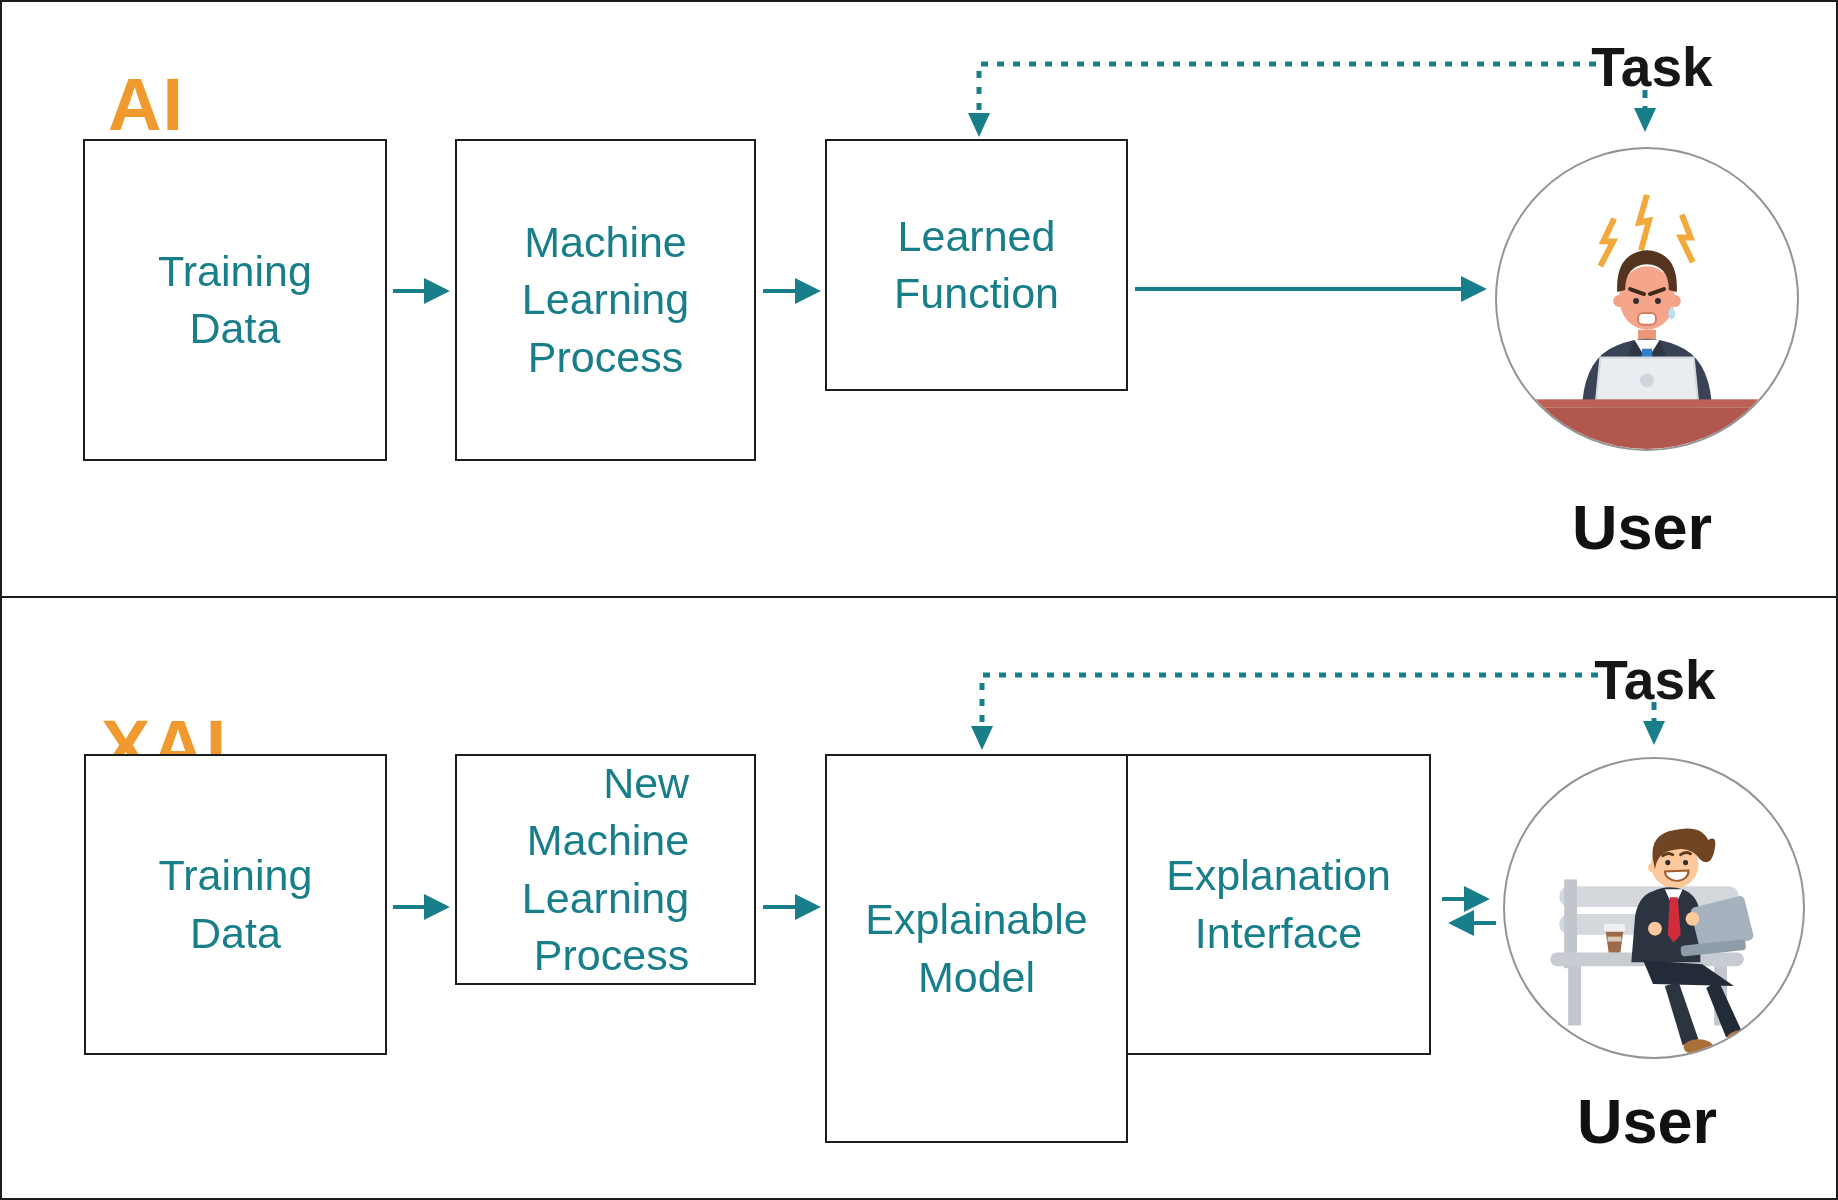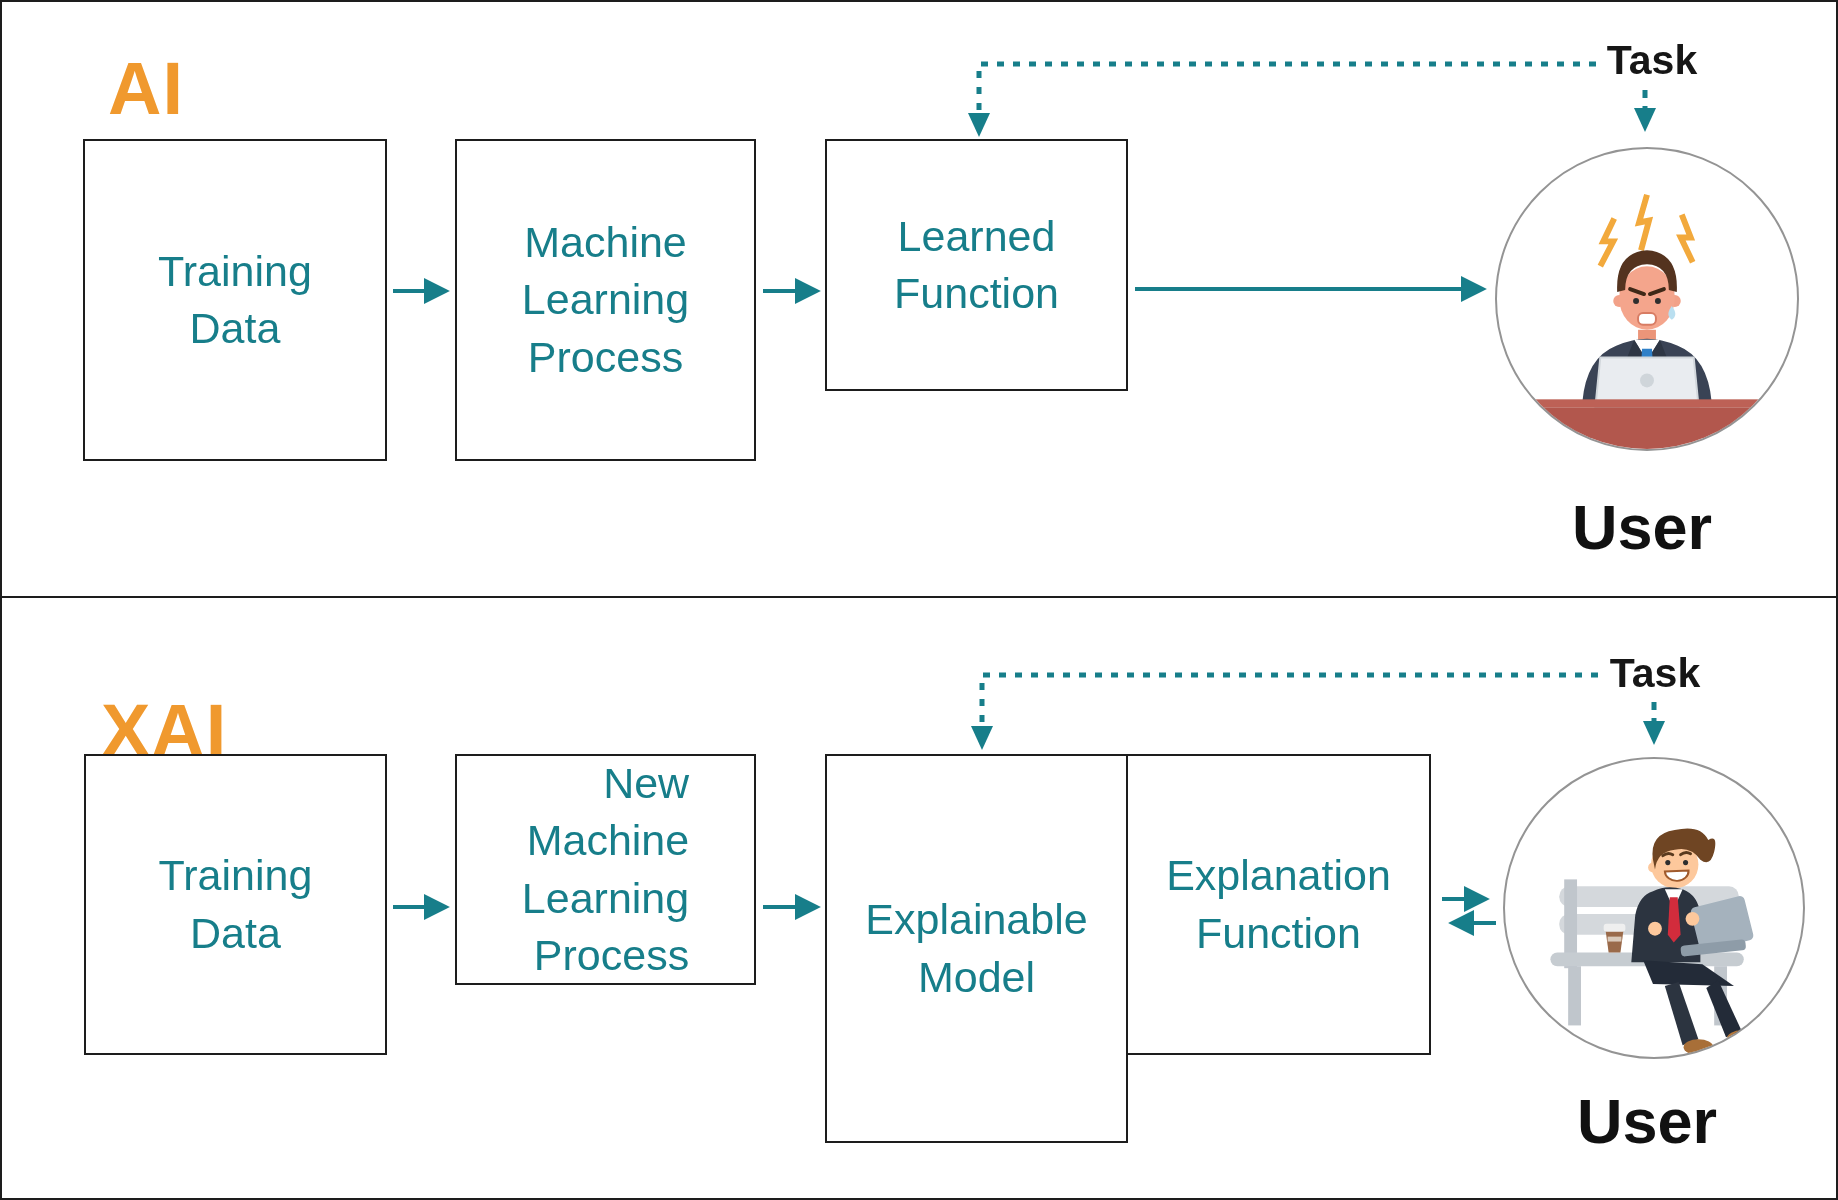--- a/index.html
+++ b/index.html
@@ -13,20 +13,21 @@
     overflow: hidden;
     font-family: "Liberation Sans", sans-serif;
   }
   .panel-title {
     position: absolute;
     font-size: 74px;
     font-weight: 700;
     color: #F0992E;
     letter-spacing: 1px;
     line-height: 1;
+    margin-top: 16px;
   }
   #ai-title  { left: 106px; top: 50px;  }
   #xai-title { left: 99px;  top: 692px; }
   .flow-box {
     position: absolute;
     background: #ffffff;
     border: 2px solid #1d1d1d;
     box-sizing: border-box;
     display: flex;
     align-items: center;
@@ -41,21 +42,21 @@
   #box-td1  { left: 81px;   top: 137px; width: 304px; height: 322px; }
   #box-mlp  { left: 453px;  top: 137px; width: 301px; height: 322px; }
   #box-lf   { left: 823px;  top: 137px; width: 303px; height: 252px; }
   #box-td2  { left: 82px;   top: 752px; width: 303px; height: 301px; }
   #box-nmlp { left: 453px;  top: 752px; width: 301px; height: 231px; text-align: right; }
   #box-em   { left: 823px;  top: 752px; width: 303px; height: 389px; }
   #box-ei   { left: 1124px; top: 752px; width: 305px; height: 301px; }
   .task-label {
     position: absolute;
     transform: translateX(-50%);
-    font-size: 41px;
+    font-size: 55px;
     font-weight: 700;
     color: #161616;
     line-height: 1;
   }
   #task1 { left: 1650px; top: 38px;  }
   #task2 { left: 1653px; top: 651px; }
   .user-label {
     position: absolute;
     transform: translateX(-50%);
     font-size: 63px;
@@ -168,21 +169,21 @@
 Machine
 Learning
 Process</span>
     </div>
     <div id="box-em" class="flow-box">
       <span>Explainable
 Model</span>
     </div>
     <div id="box-ei" class="flow-box">
       <span>Explanation
-Function</span>
+Interface</span>
     </div>
 
     <div id="task2" class="task-label">Task</div>
     <div id="user2" class="user-label">User</div>
 
     <div id="circle2" class="user-circle">
       <svg viewBox="0 0 302 302">
 
         <g>
           <rect x="55" y="129" width="182" height="21" rx="10" fill="#d4d8dc"></rect>

